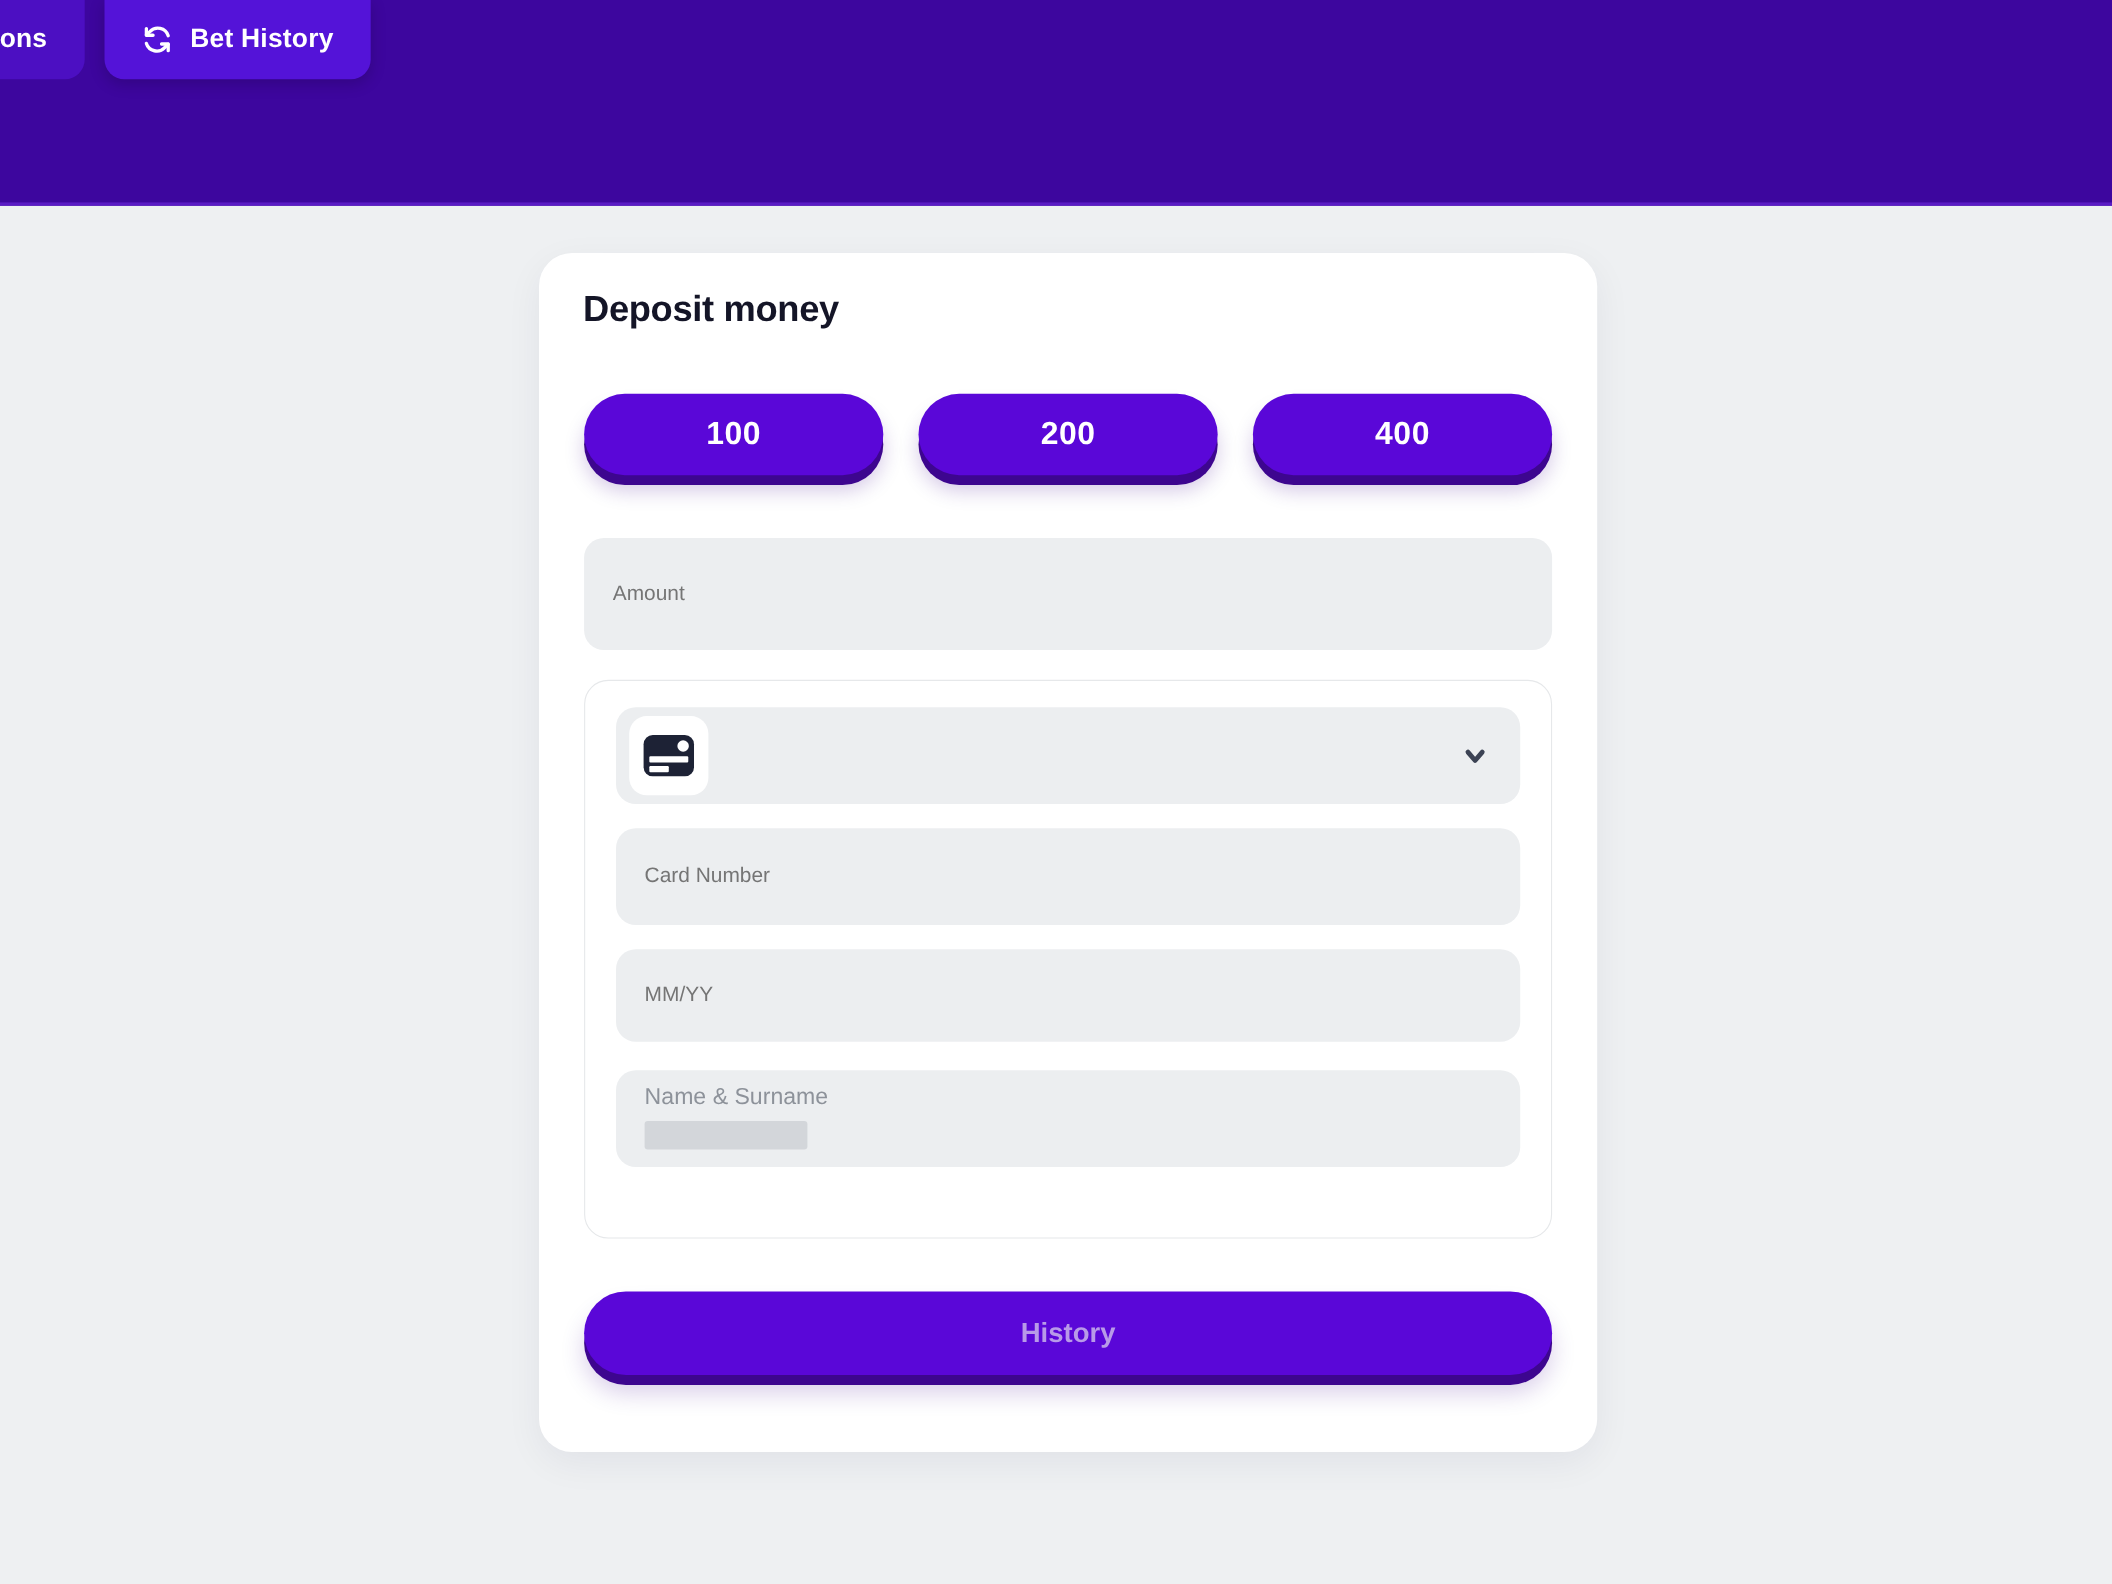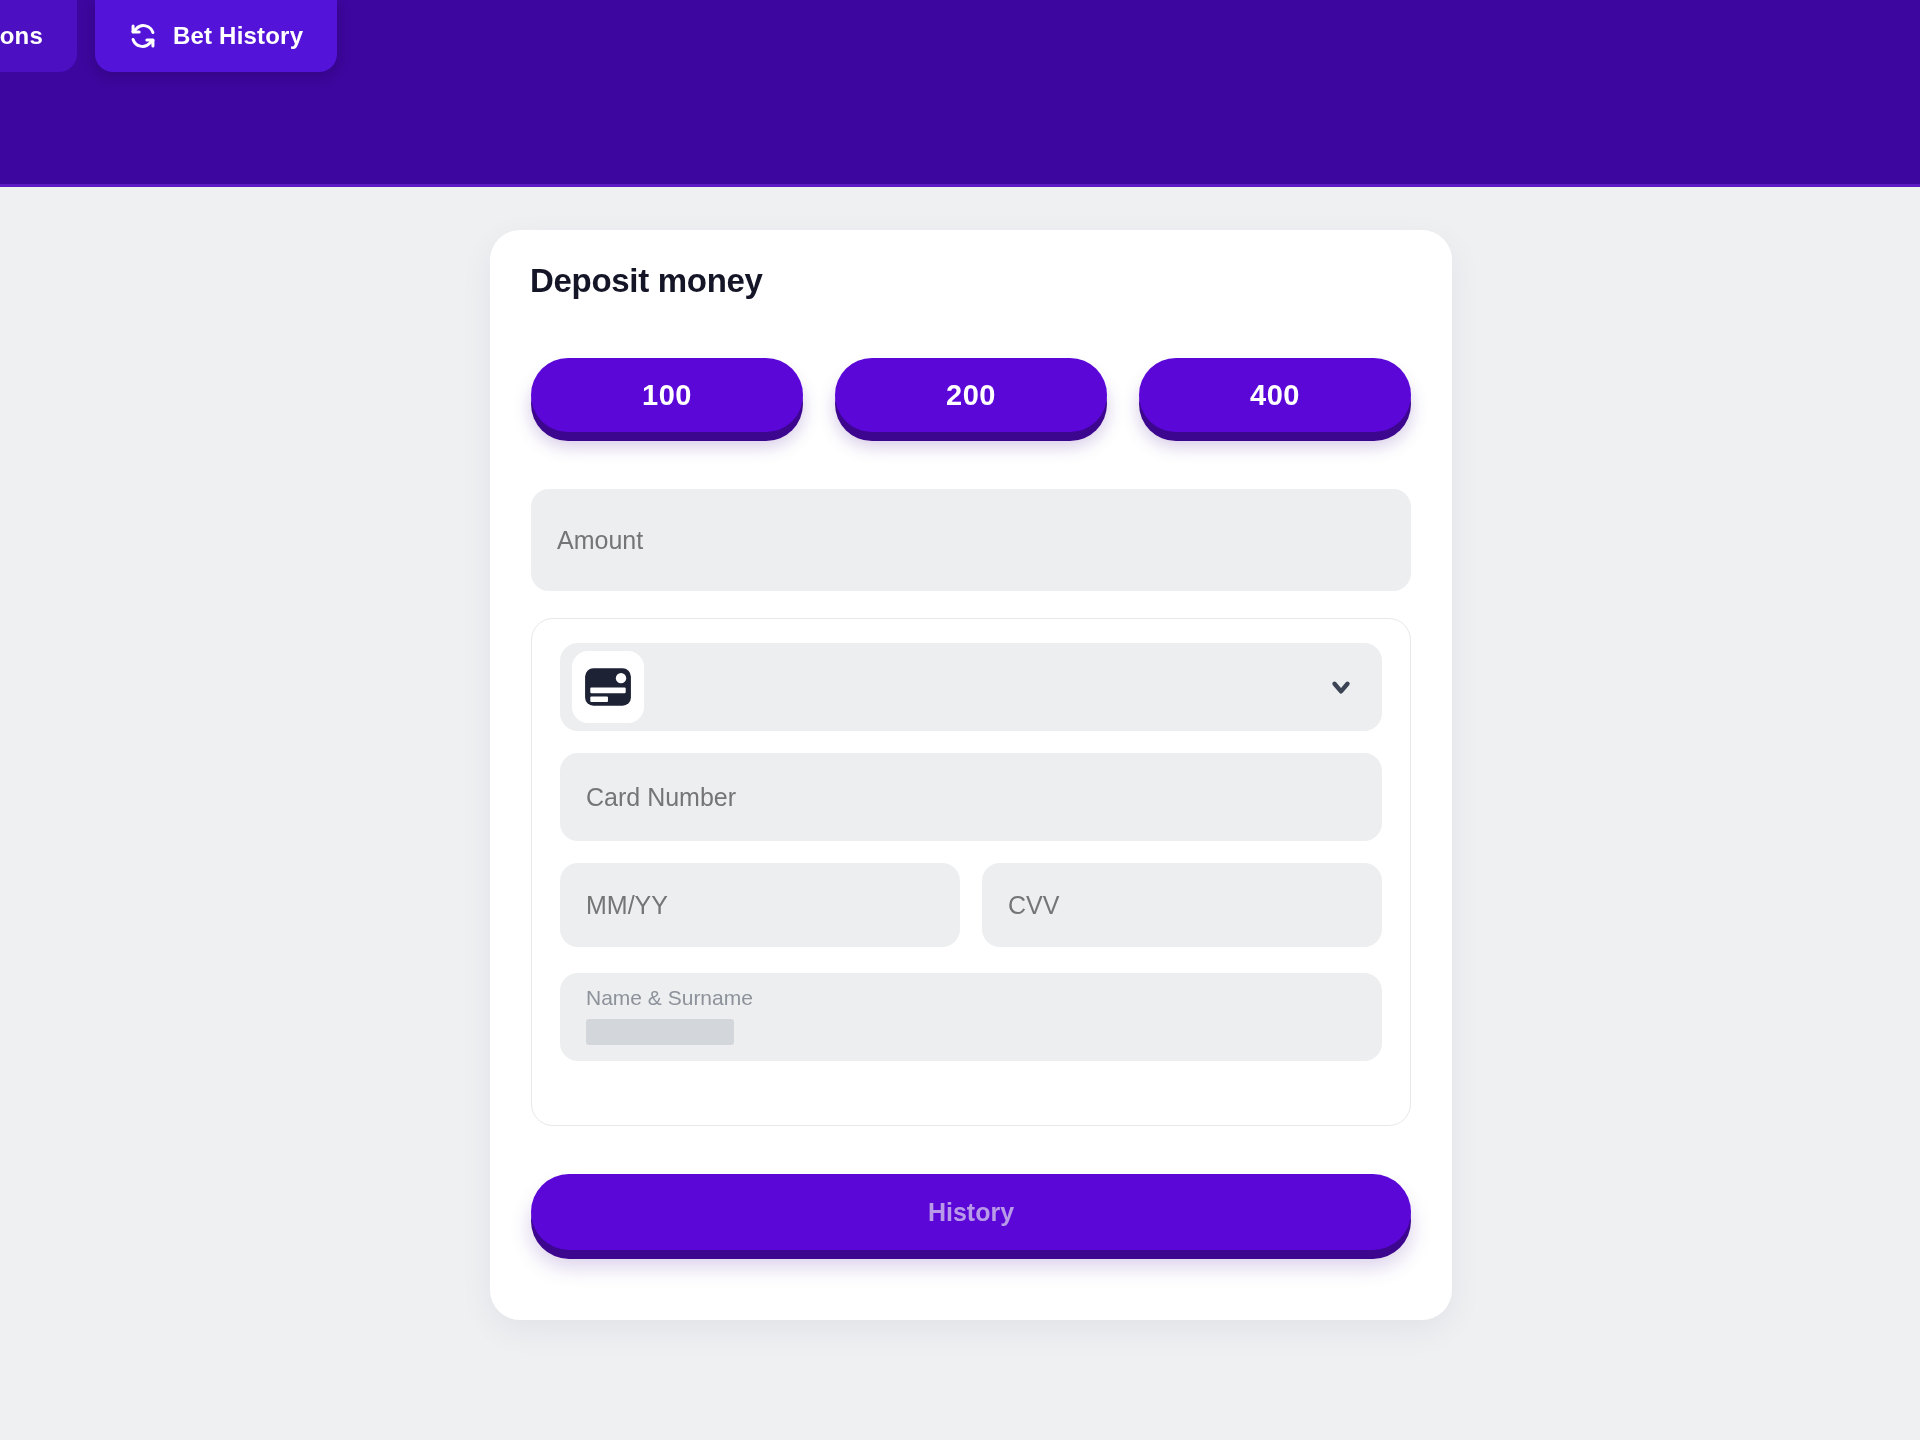--- a/index.html
+++ b/index.html
@@ -118,21 +118,21 @@
     justify-content: center;
   }
 
   
   .field {
     background: #eceef0;
     border-radius: 18px;
     display: flex;
     align-items: center;
     color: #8d929a;
-    font-size: 25px;
+    font-size: 19px;
     font-family: "Liberation Sans", sans-serif;
     border: none;
     outline: none;
     padding: 0 26px;
     width: 100%;
     height: 100%;
   }
 
   .amount-field-wrap {
     position: absolute;
@@ -310,23 +310,20 @@
     </div>
 
     <div class="card-number-wrap">
       <input class="field" type="text" placeholder="Card Number" style="">
     </div>
 
     <div class="expiry-row">
       <div>
         <input class="field" type="text" placeholder="MM/YY" style="">
       </div>
-      <div>
-        <input class="field" type="text" placeholder="CVV" style="">
-      </div>
     </div>
 
     <div class="name-wrap">
       <div class="name-label">Name &amp; Surname</div>
       <div class="redacted-bar"></div>
     </div>
 
   </div>
 
   <button class="deposit-btn">History</button>

